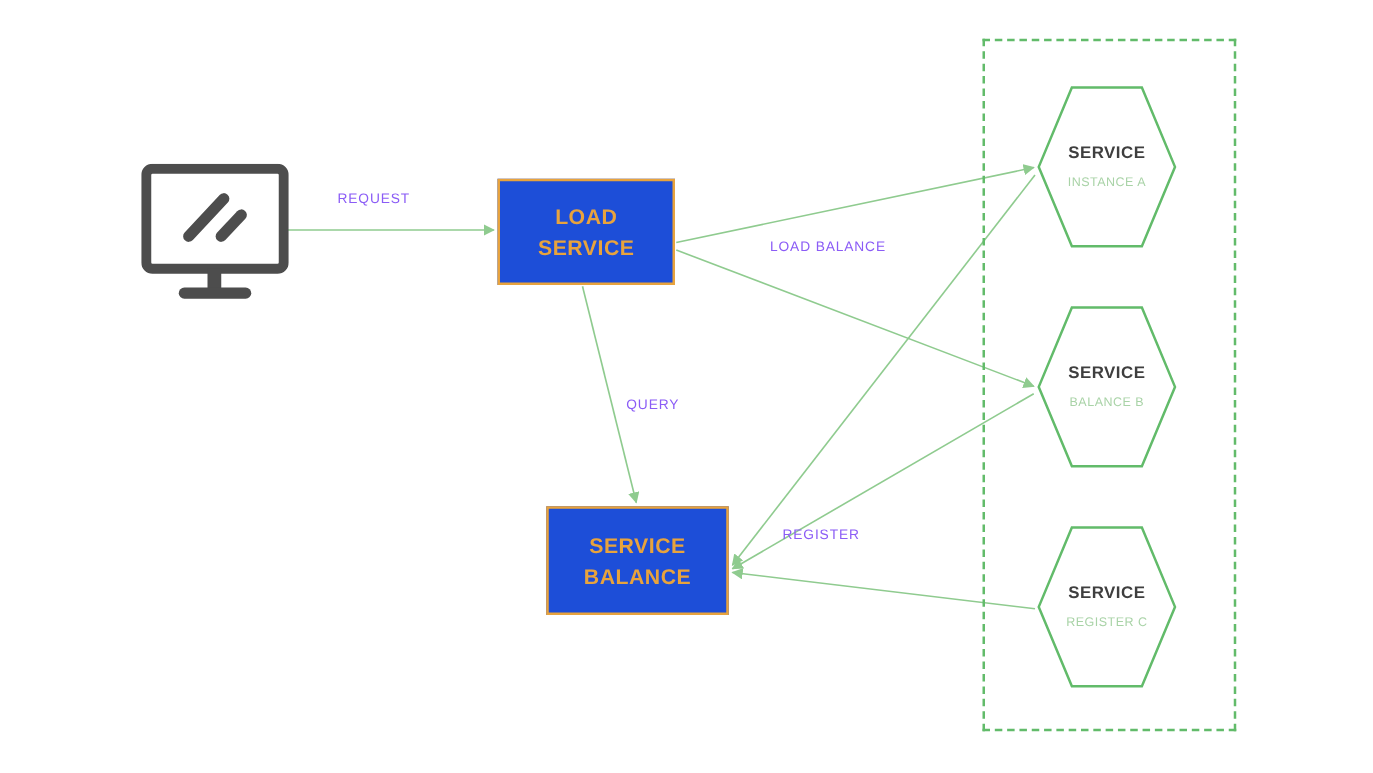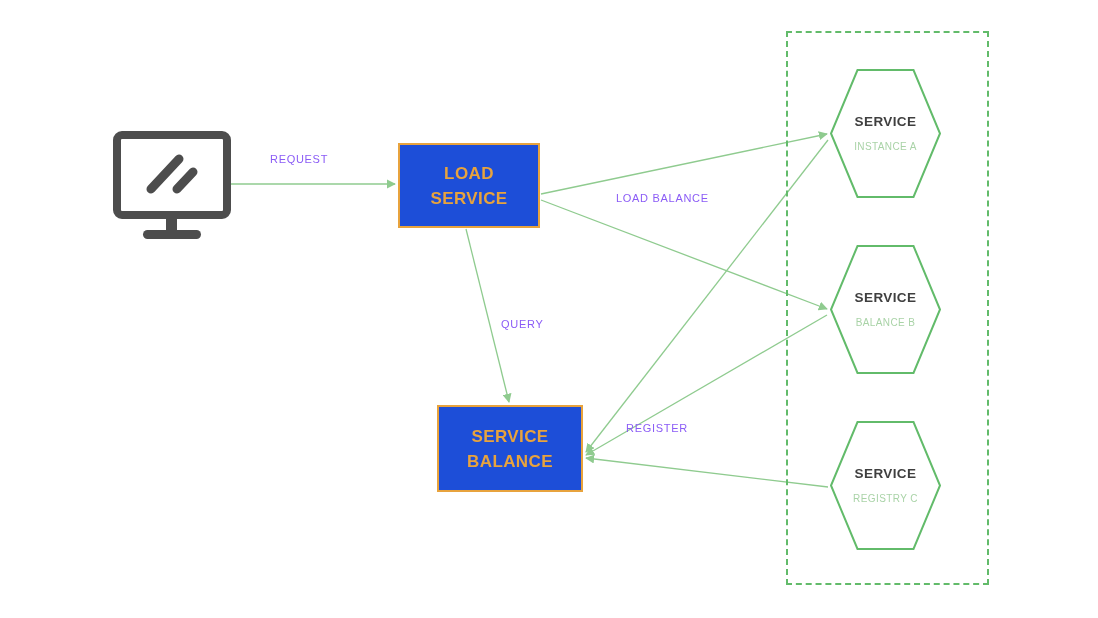--- a/index.html
+++ b/index.html
@@ -207,21 +207,21 @@
       <div class="hex-sub">BALANCE B</div>
     </div>
   </div>
 
   <div class="hex" id="hex-c">
     <svg width="113" height="131" viewBox="0 0 113 131" xmlns="http://www.w3.org/2000/svg">
       <polygon points="28.5,2 84.5,2 111,65.5 84.5,129 28.5,129 2,65.5" fill="#ffffff" stroke="#62BB6A" stroke-width="2"></polygon>
     </svg>
     <div class="hex-text">
       <div class="hex-title">SERVICE</div>
-      <div class="hex-sub">REGISTRY C</div>
+      <div class="hex-sub">REGISTER C</div>
     </div>
   </div>
 
   <div class="edge-label" id="label-request">REQUEST</div>
   <div class="edge-label" id="label-load-balance">LOAD BALANCE</div>
   <div class="edge-label" id="label-query">QUERY</div>
   <div class="edge-label" id="label-register">REGISTER</div>
 
 </div>
 

